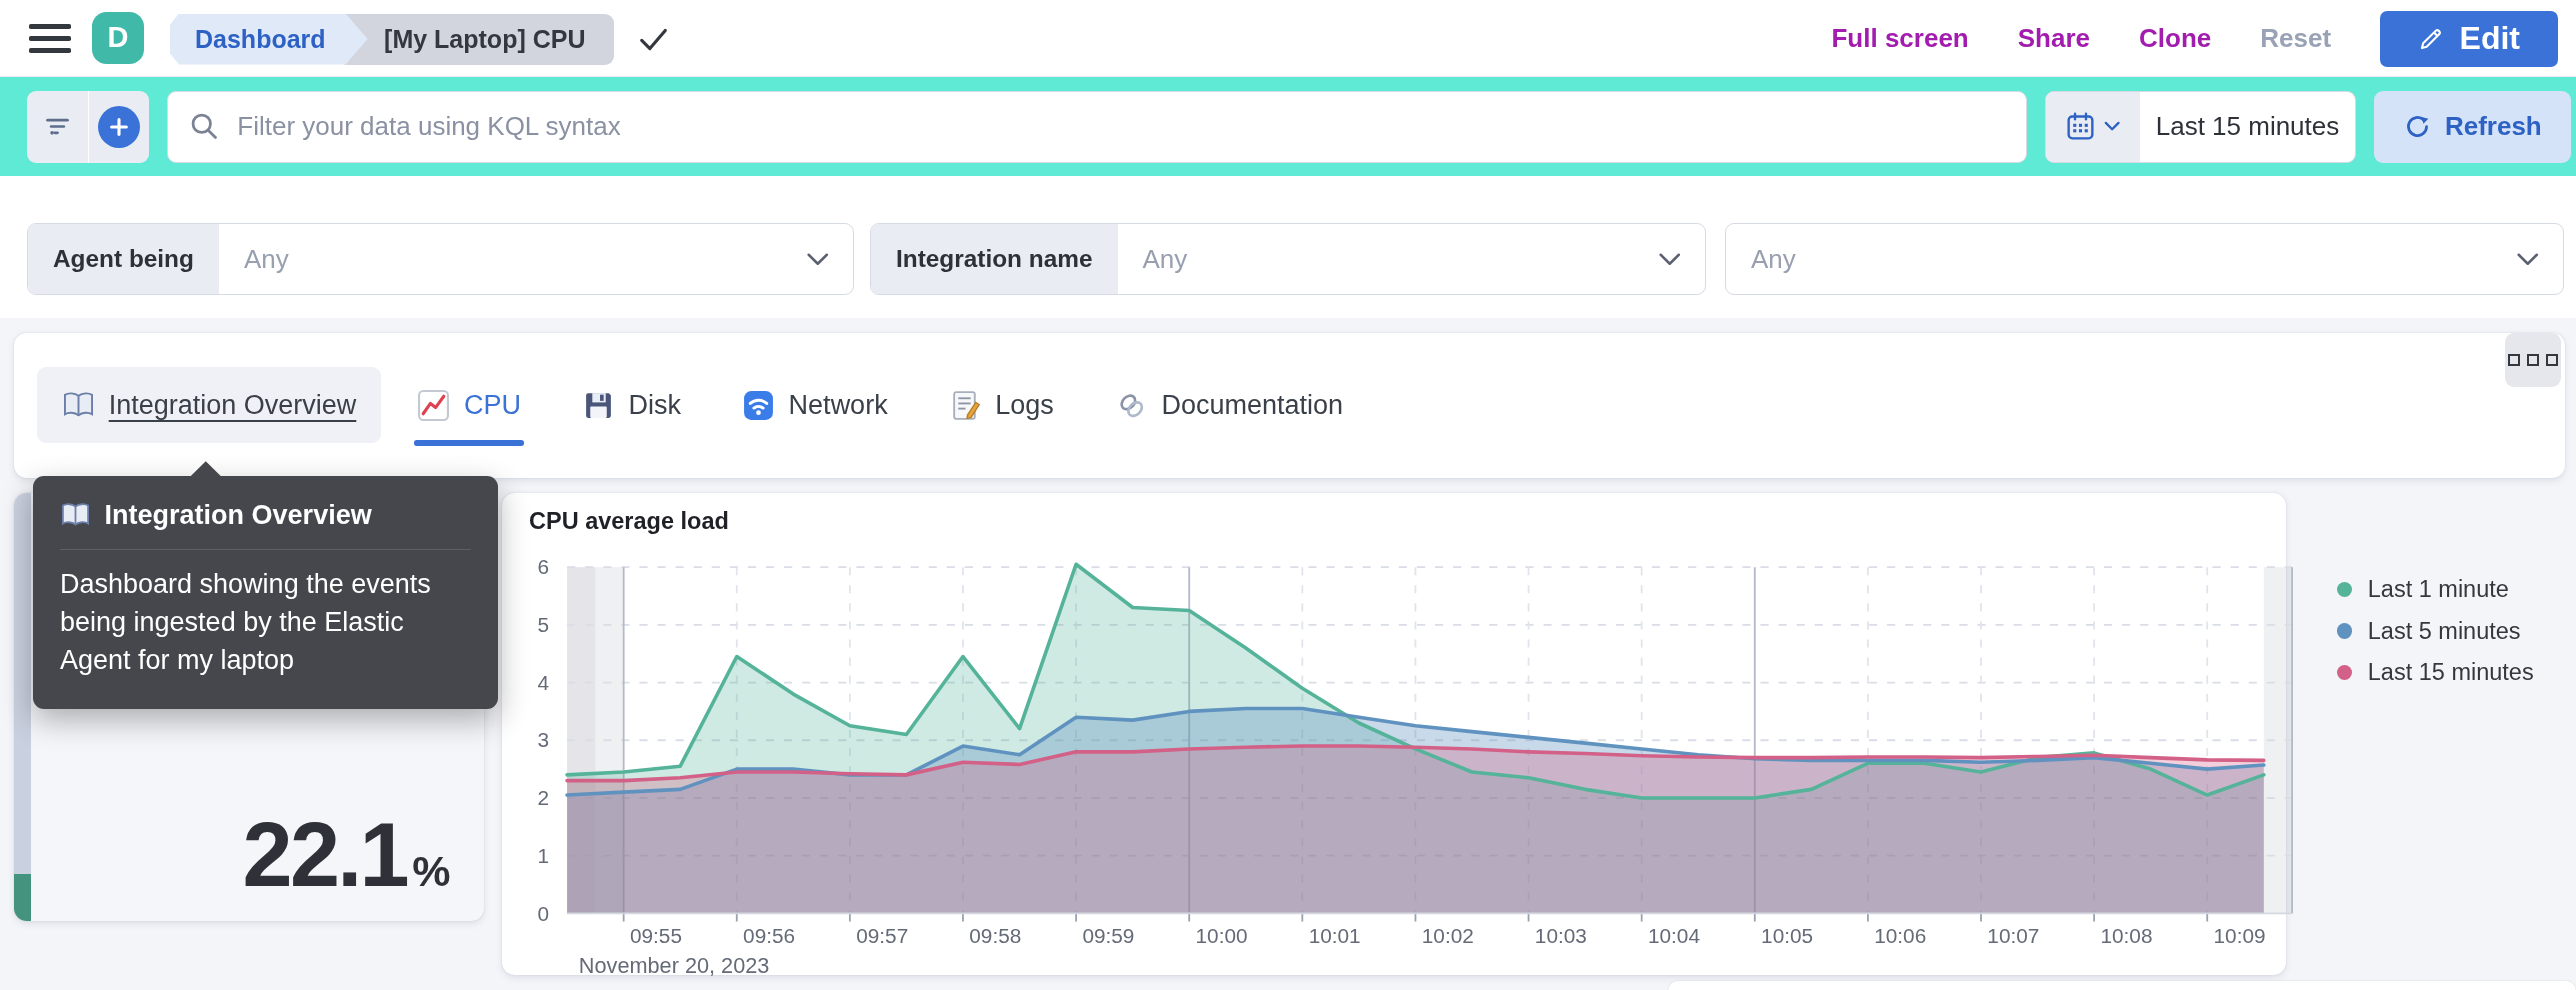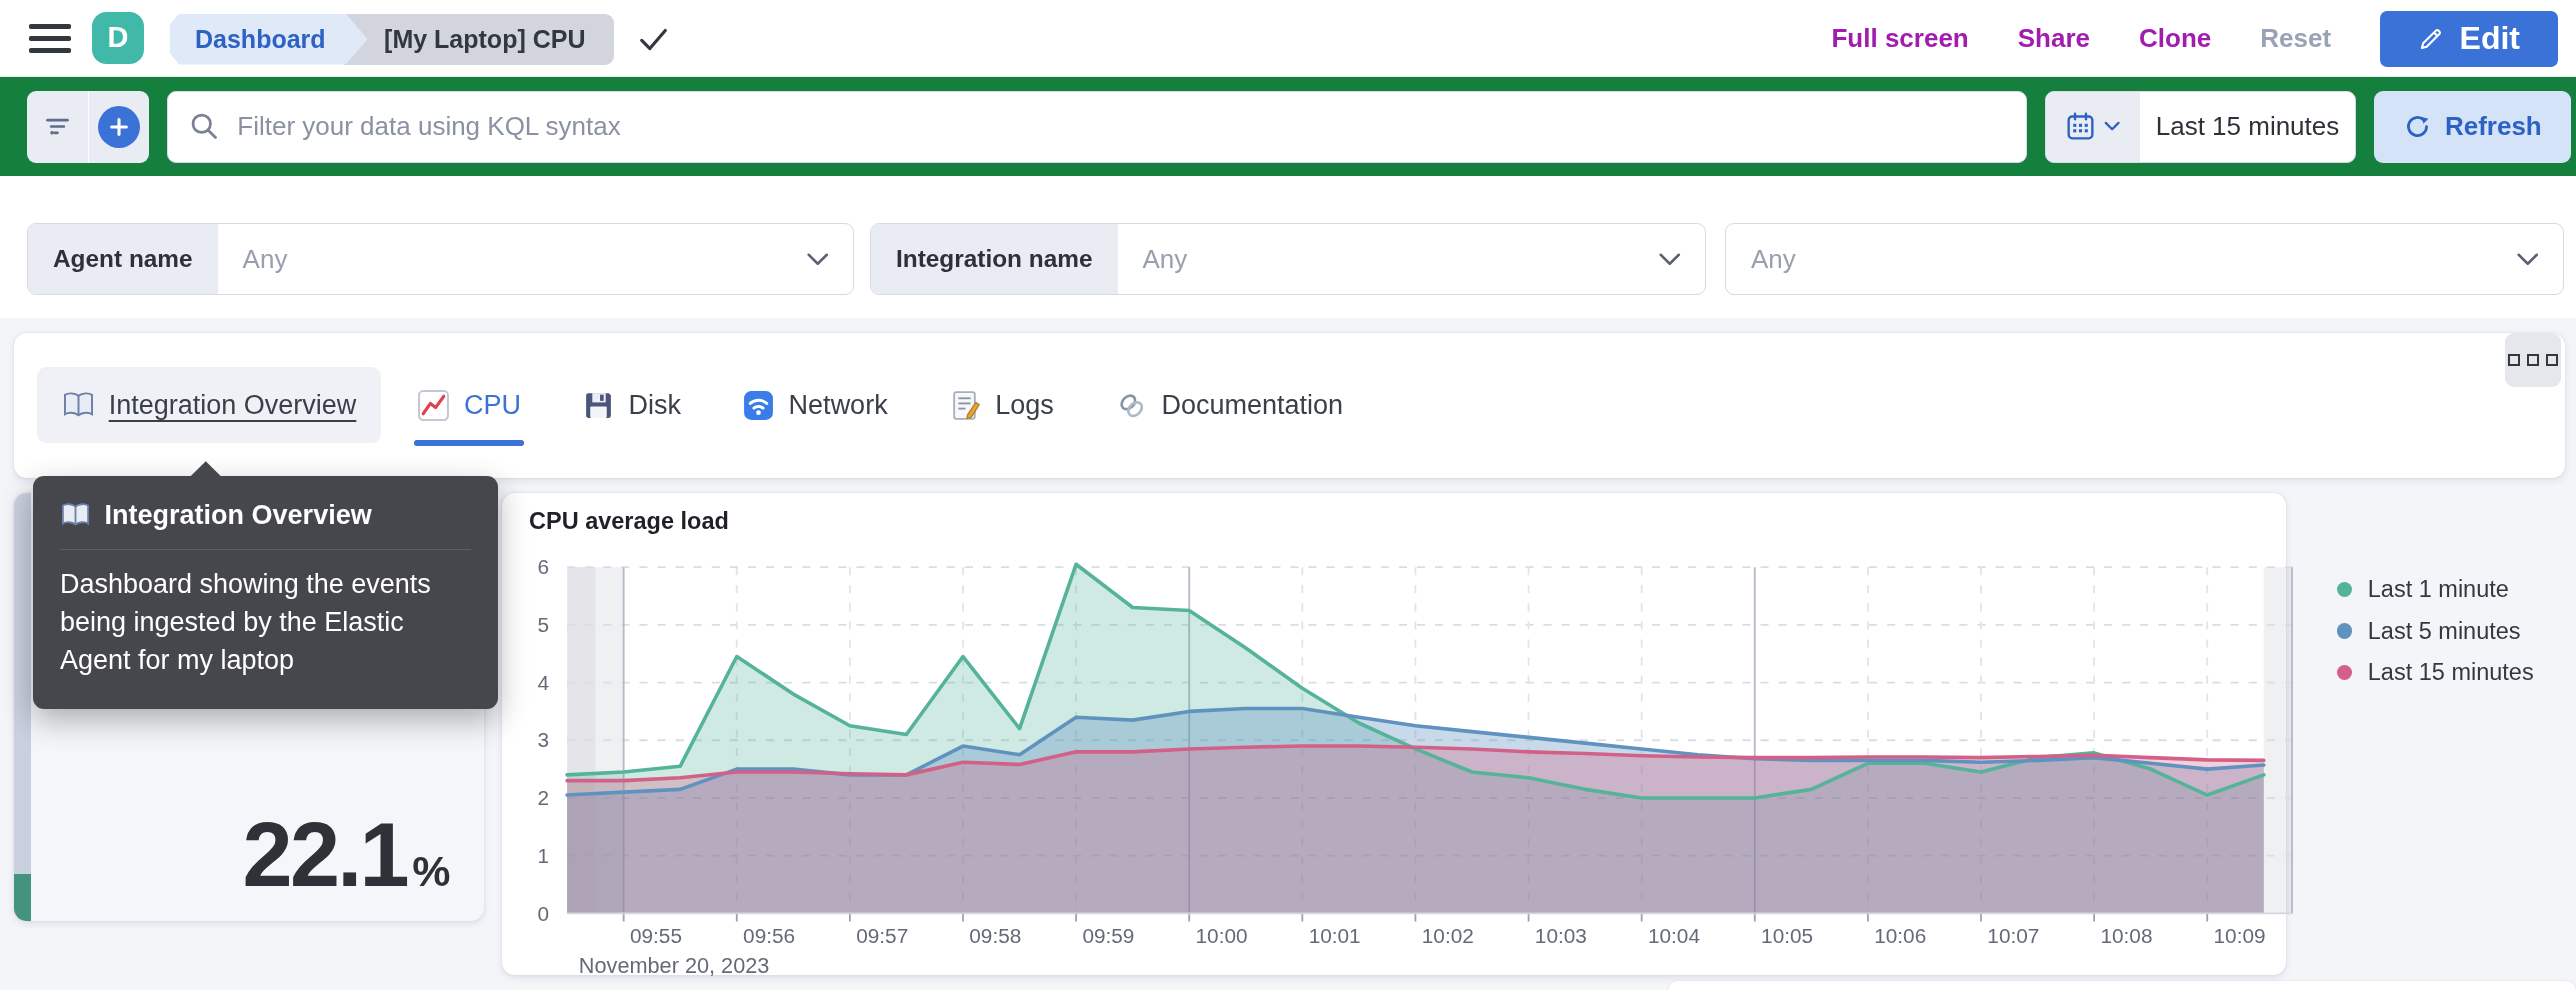--- a/index.html
+++ b/index.html
@@ -21,21 +21,21 @@
   .crumb-blue { background:#DFE9F8; color:#2D61C4; padding:0 42px 0 25px; position:relative; z-index:2;
     clip-path:polygon(9px 0, calc(100% - 22px) 0, 100% 50%, calc(100% - 22px) 100%, 9px 100%, 0 calc(100% - 11px), 0 11px); }
   .crumb-gray { background:#D2D5DD; color:#33373E; padding:0 29px 0 40px; margin-left:-23.5px; border-radius:0 9px 9px 0; z-index:1; }
   .crumb-caret { margin-left:23.5px; }
   .nav-actions { position:absolute; right:18px; top:0; height:77px; display:flex; align-items:center; gap:49px; }
   .nav-link { font-size:26px; font-weight:600; color:#a21caf; cursor:pointer; }
   .nav-link.disabled { color:#9AA2B5; }
   .edit-btn { height:56px; padding:0 38px; background:#3A72D8; border:none; border-radius:7.2px; color:#fff; font-size:32px; font-weight:600; font-family:inherit; display:flex; align-items:center; gap:14.5px; cursor:pointer; }
 
   
-  .query-row { position:absolute; left:0; top:77px; width:2576px; height:99px; background:#15803d; }
+  .query-row { position:absolute; left:0; top:77px; width:2576px; height:99px; background:#5eead4; }
   .qgroup { position:absolute; left:27px; top:13.6px; height:72px; display:flex; border-radius:9px; overflow:hidden; }
   .qseg { width:61px; height:72px; background:#E9EDF3; display:flex; align-items:center; justify-content:center; cursor:pointer; }
   .qseg + .qseg { border-left:1.8px solid #FDFDFE; }
   .plus-circle { width:42px; height:42px; border-radius:50%; background:#3A72D8; display:flex; align-items:center; justify-content:center; }
   .kql-input { position:absolute; left:167px; top:13.6px; width:1860px; height:72px; background:#fff; border:1.8px solid #D6DAE4; border-radius:9px; display:flex; align-items:center; padding-left:20px; gap:16.3px; cursor:text; }
   .kql-placeholder { color:#8A91A3; font-size:26px; }
   .datepicker { position:absolute; left:2045px; top:13.6px; width:311px; height:72px; background:#fff; border:1.8px solid #D6DAE4; border-radius:9px; display:flex; overflow:hidden; }
   .dp-left { width:94px; background:#E9EDF3; display:flex; align-items:center; justify-content:center; gap:8.1px; cursor:pointer; }
   .dp-value { flex:1; display:flex; align-items:center; justify-content:center; font-size:26px; color:#2E3138; cursor:pointer; }
   .refresh-btn { position:absolute; left:2374px; top:13.6px; width:197px; height:72px; background:#D5E3F8; border:none; border-radius:9px; display:flex; align-items:center; justify-content:center; gap:12.7px; color:#2D61C4; font-size:26px; font-weight:600; font-family:inherit; cursor:pointer; }
@@ -183,21 +183,21 @@
           <path d="M26 16a10 10 0 1 1-3.2-7.3" fill="none" stroke="#2D61C4" stroke-width="3" stroke-linecap="round"></path>
           <polygon points="21.5,4.5 29,6.5 23.5,12" fill="#2D61C4" transform="translate(-1,1)"></polygon>
         </svg>
     </span>
     <span>Refresh</span>
   </button>
 </div>
 
 <div class="filter-row" id="filter-row">
     <div class="fctrl" style="left: 27px; width: 827px;">
-      <div class="fprepend">Agent name</div>
+      <div class="fprepend">Agent being</div>
       <div class="fvalue">Any</div>
       <div class="fchev">
         <svg width="23.5" height="14.5" viewBox="0 0 26 16">
           <polyline points="3,3 13,13 23,3" fill="none" stroke="#5B6170" stroke-width="2.8" stroke-linecap="round" stroke-linejoin="round"></polyline>
         </svg>
       </div>
     </div>
     <div class="fctrl" style="left: 870px; width: 836px;">
       <div class="fprepend">Integration name</div>
       <div class="fvalue">Any</div>

